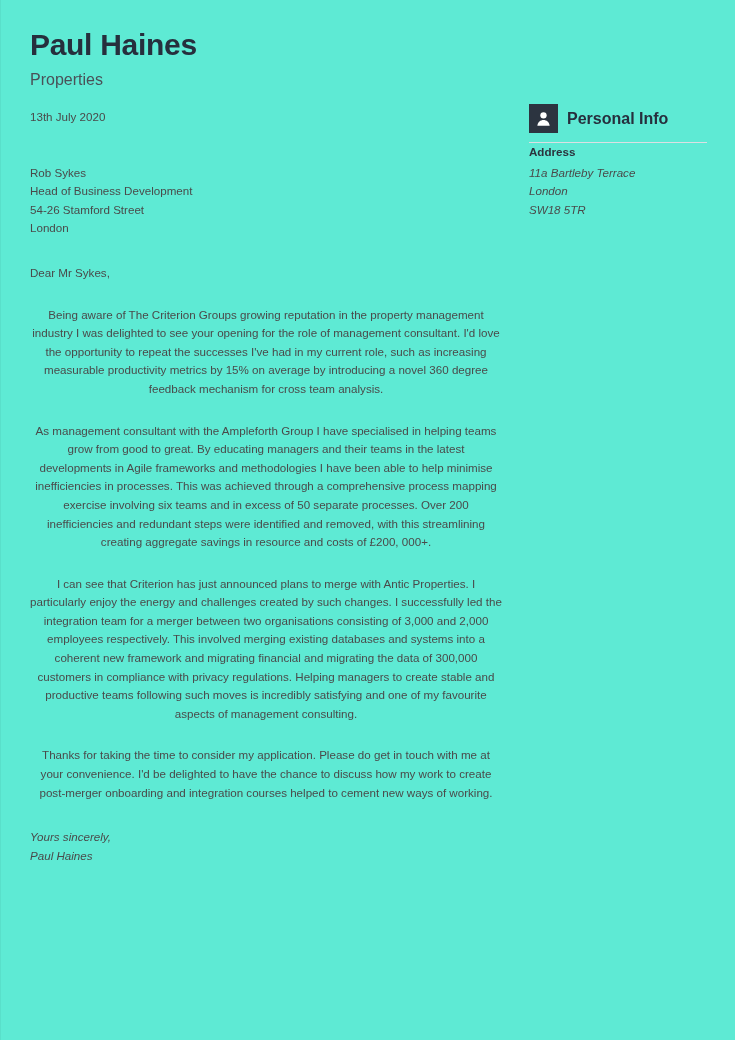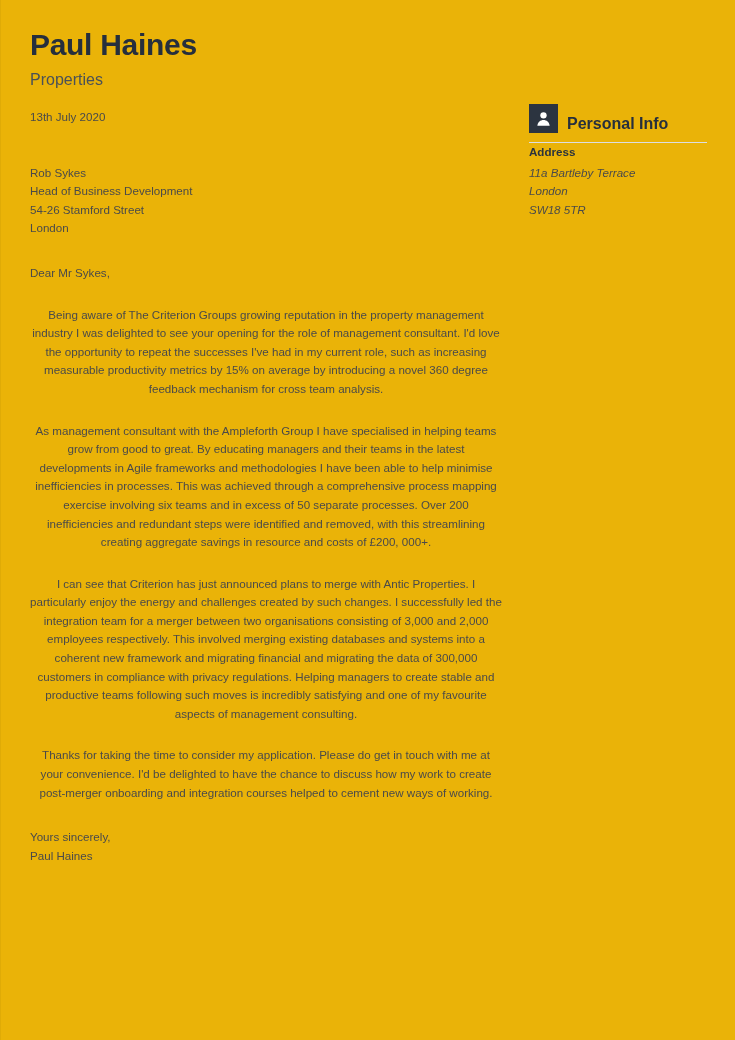--- a/index.html
+++ b/index.html
@@ -8,21 +8,21 @@
     background: #ffffff;
   }
   body {
     font-family: "Liberation Sans", sans-serif;
     -webkit-font-smoothing: antialiased;
   }
   .page {
     position: relative;
     width: 735px;
     height: 1040px;
-    background: #eab308;
+    background: #5eead4;
     box-sizing: border-box;
     overflow: hidden;
     box-shadow: inset 1px 0 0 rgba(0,0,0,0.045);
   }
 
   
   .header {
     position: absolute;
     left: 30px;
     top: 28px;
@@ -68,32 +68,33 @@
   }
   .para {
     margin-top: 23px;
     text-align: center;
   }
   .signoff {
     margin-top: 26px;
   }
   .signoff div {
     line-height: 18.6px;
+    font-style: italic;
   }
 
   
   .sidebar {
     position: absolute;
     left: 529px;
     top: 104px;
     width: 178px;
   }
   .sidebar-head {
     display: flex;
-    align-items: flex-end;
+    align-items: center;
     gap: 9px;
   }
   .sb-icon {
     width: 29px;
     height: 29px;
     background: #2c3440;
     display: flex;
     align-items: center;
     justify-content: center;
     flex: 0 0 auto;

